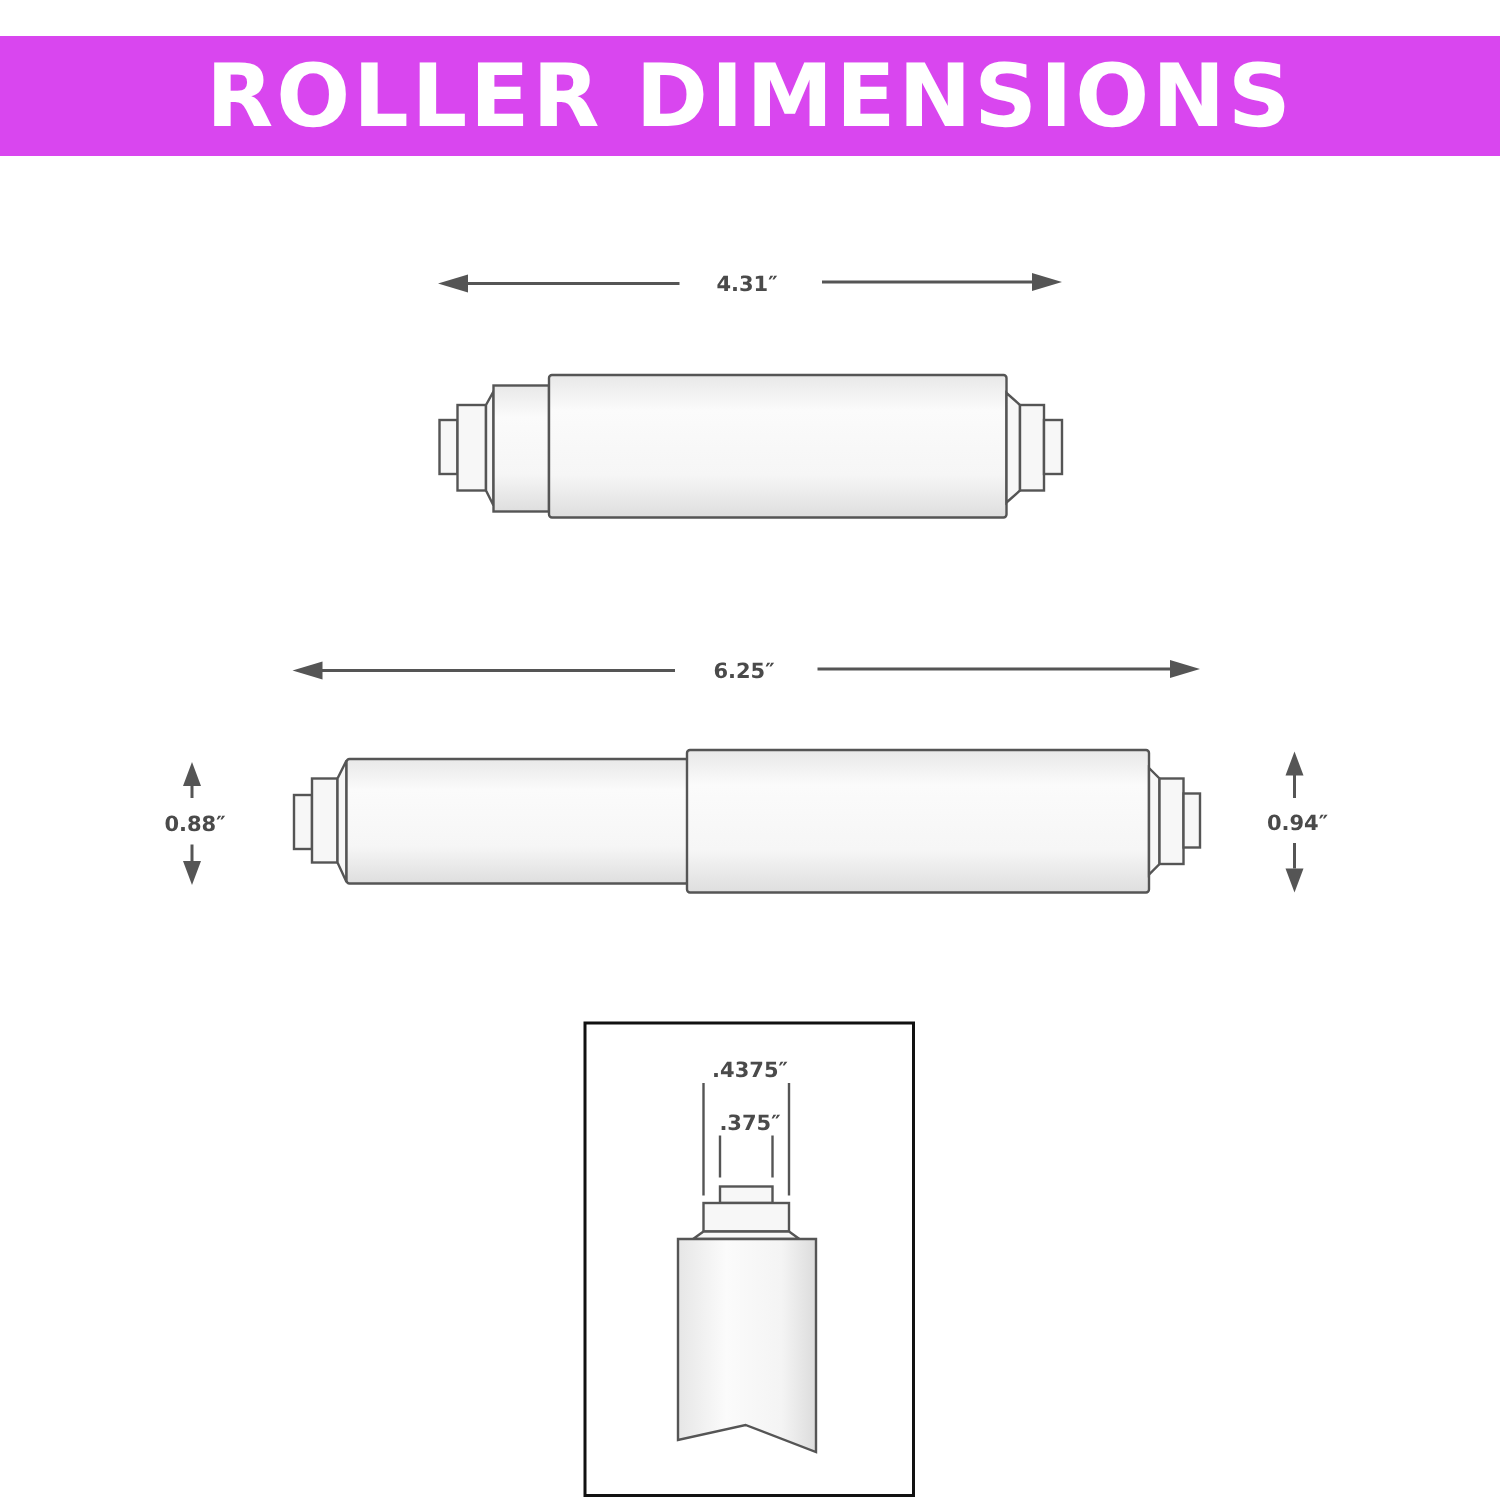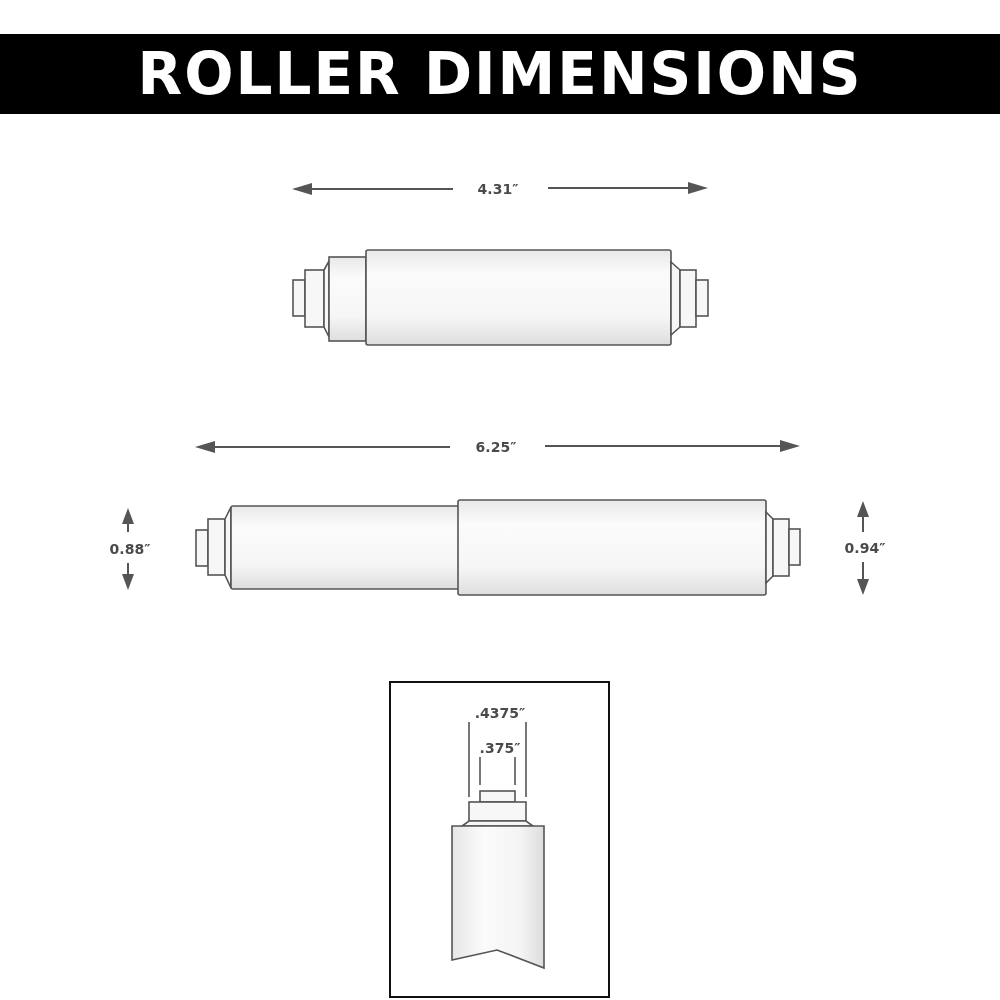--- a/index.html
+++ b/index.html
@@ -1,17 +1,17 @@
 <!DOCTYPE html>
 <html><head>
   <meta charset="utf-8">
   <style>
     html, body { margin: 0; padding: 0; background: #ffffff; }
     body { width: 1000px; height: 1000px; position: relative; overflow: hidden; font-family: "Liberation Sans", "DejaVu Sans", sans-serif; }
-    .title-bar { position: absolute; left: 0; top: 34px; width: 1000px; height: 80px; background: #000000; display: flex; align-items: center; justify-content: center; }
+    .title-bar { position: absolute; left: 0; top: 24px; width: 1000px; height: 80px; background: #d946ef; display: flex; align-items: center; justify-content: center; }
     .title-text { color: #ffffff; font-family: "DejaVu Sans", sans-serif; font-weight: bold; font-size: 58px; letter-spacing: 2px; }
     svg.drawing { position: absolute; left: 0; top: 0; }
     .dim-label { font-family: "DejaVu Sans", sans-serif; font-weight: bold; font-size: 14px; fill: #4a4a4a; }
     .dim-label-sm { font-family: "DejaVu Sans", sans-serif; font-weight: bold; font-size: 14px; fill: #4a4a4a; }
     .outline { fill: url(#tubeGrad); stroke: #555555; stroke-width: 1.6; }
     .outline-flat { fill: #f7f7f7; stroke: #555555; stroke-width: 1.6; }
     .dimline { stroke: #555555; stroke-width: 2; fill: none; }
     .arrowhead { fill: #555555; }
     .extline { stroke: #555555; stroke-width: 1.6; }
   </style>

